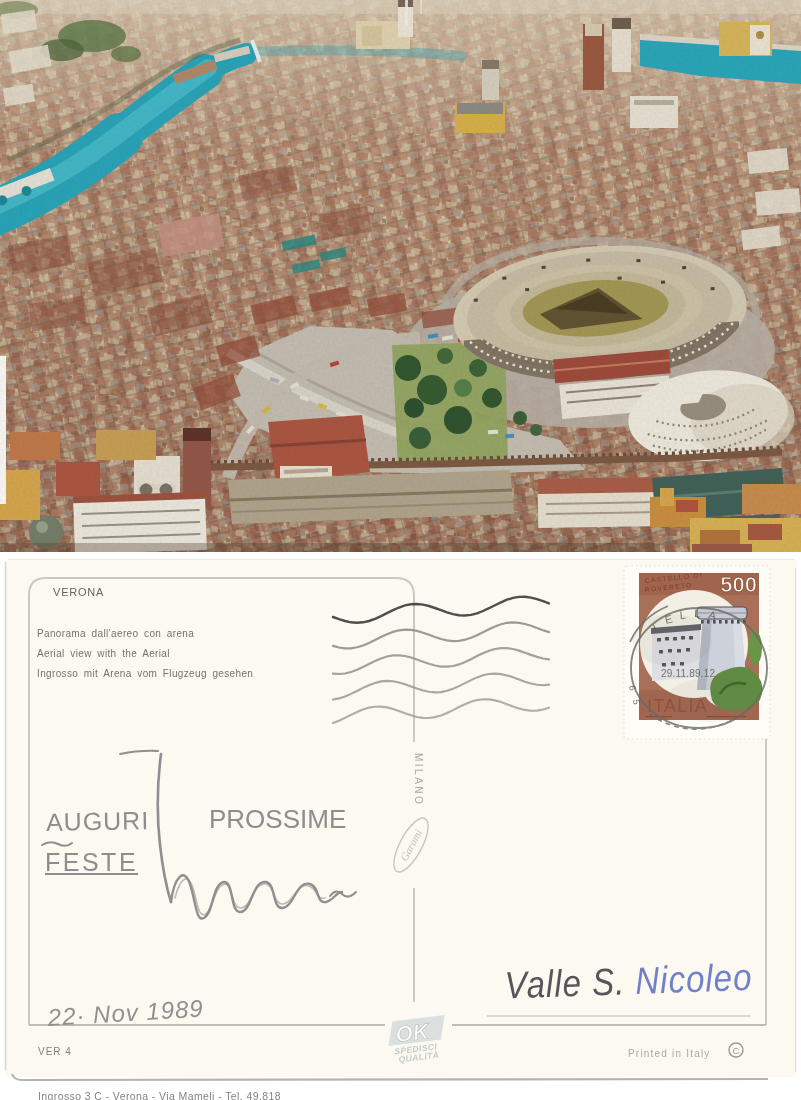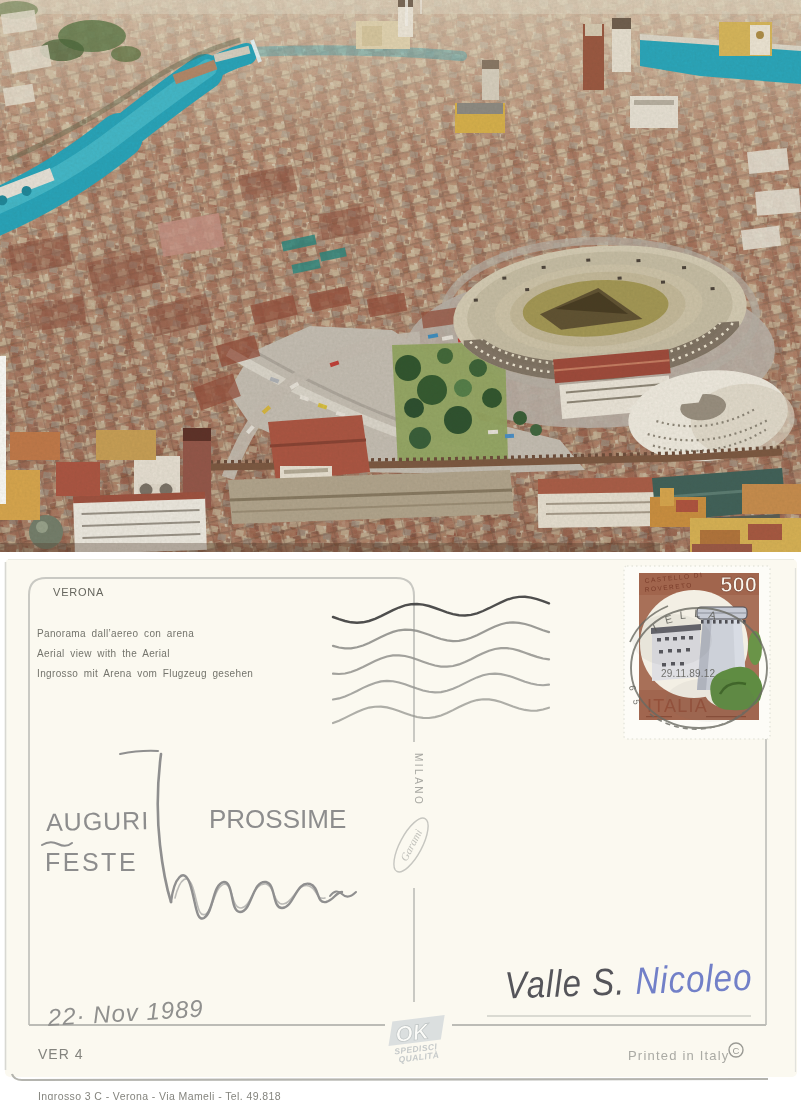--- a/index.html
+++ b/index.html
@@ -514,25 +514,25 @@
   <div>Aerial view with the Aerial</div>
   <div>Ingrosso mit Arena vom Flugzeug gesehen</div>
 </div>
 
 <div class="abs" style="left:404px;top:753px;width:20px;height:52px;color:#a9a9a3;font-size:10px;letter-spacing:2.5px;transform:rotate(90deg);transform-origin:10px 10px;white-space:nowrap;">MILANO</div>
 
 <div class="abs" style="left:46px;top:807px;color:#8d8d8d;font-size:25px;letter-spacing:1px;transform:rotate(-1deg);">AUGURI</div>
 
 <div class="abs" style="left:177px;top:804px;color:#8d8d8d;font-size:26px;letter-spacing:0px;margin-left:32px;">PROSSIME</div>
 
-<div class="abs" style="left:45px;top:848px;color:#8d8d8d;font-size:25px;letter-spacing:2.5px;">FESTE</div>
+<div class="abs" style="left:45px;top:848px;color:#8d8d8d;font-size:25px;letter-spacing:2.5px;text-decoration:underline;">FESTE</div>
 
 <div class="abs" style="left:47px;top:1004px;color:#90908e;font-size:24px;letter-spacing:1px;transform:rotate(-3.5deg);transform-origin:0 0;font-style:italic;">22· Nov 1989</div>
 
 <div class="abs" style="left:504px;top:964px;font-size:33px;font-style:italic;transform:rotate(-2deg) scaleY(1.15);transform-origin:0 0;letter-spacing:1px;white-space:nowrap;"><span style="color:#55555a;">Valle S.</span><span style="color:#7280c8;"> Nicoleo</span></div>
 
-<div class="abs" style="left:38px;top:1046px;color:#84847e;font-size:14px;letter-spacing:1px;">VER 4</div>
+<div class="abs" style="left:38px;top:1046px;color:#84847e;font-size:10px;letter-spacing:1px;">VER 4</div>
 
 <div class="abs" style="left:38px;top:1059px;color:#84847e;font-size:10.5px;letter-spacing:0.4px;margin-top:31px;">Ingrosso 3 C - Verona - Via Mameli - Tel. 49.818</div>
 
-<div class="abs" style="left:628px;top:1048px;color:#aaaaa4;font-size:13px;letter-spacing:1.2px;text-align:right;">Printed in Italy</div>
+<div class="abs" style="left:628px;top:1048px;color:#aaaaa4;font-size:10px;letter-spacing:1.2px;text-align:right;">Printed in Italy</div>
 
 </div>
 
 </body></html>

